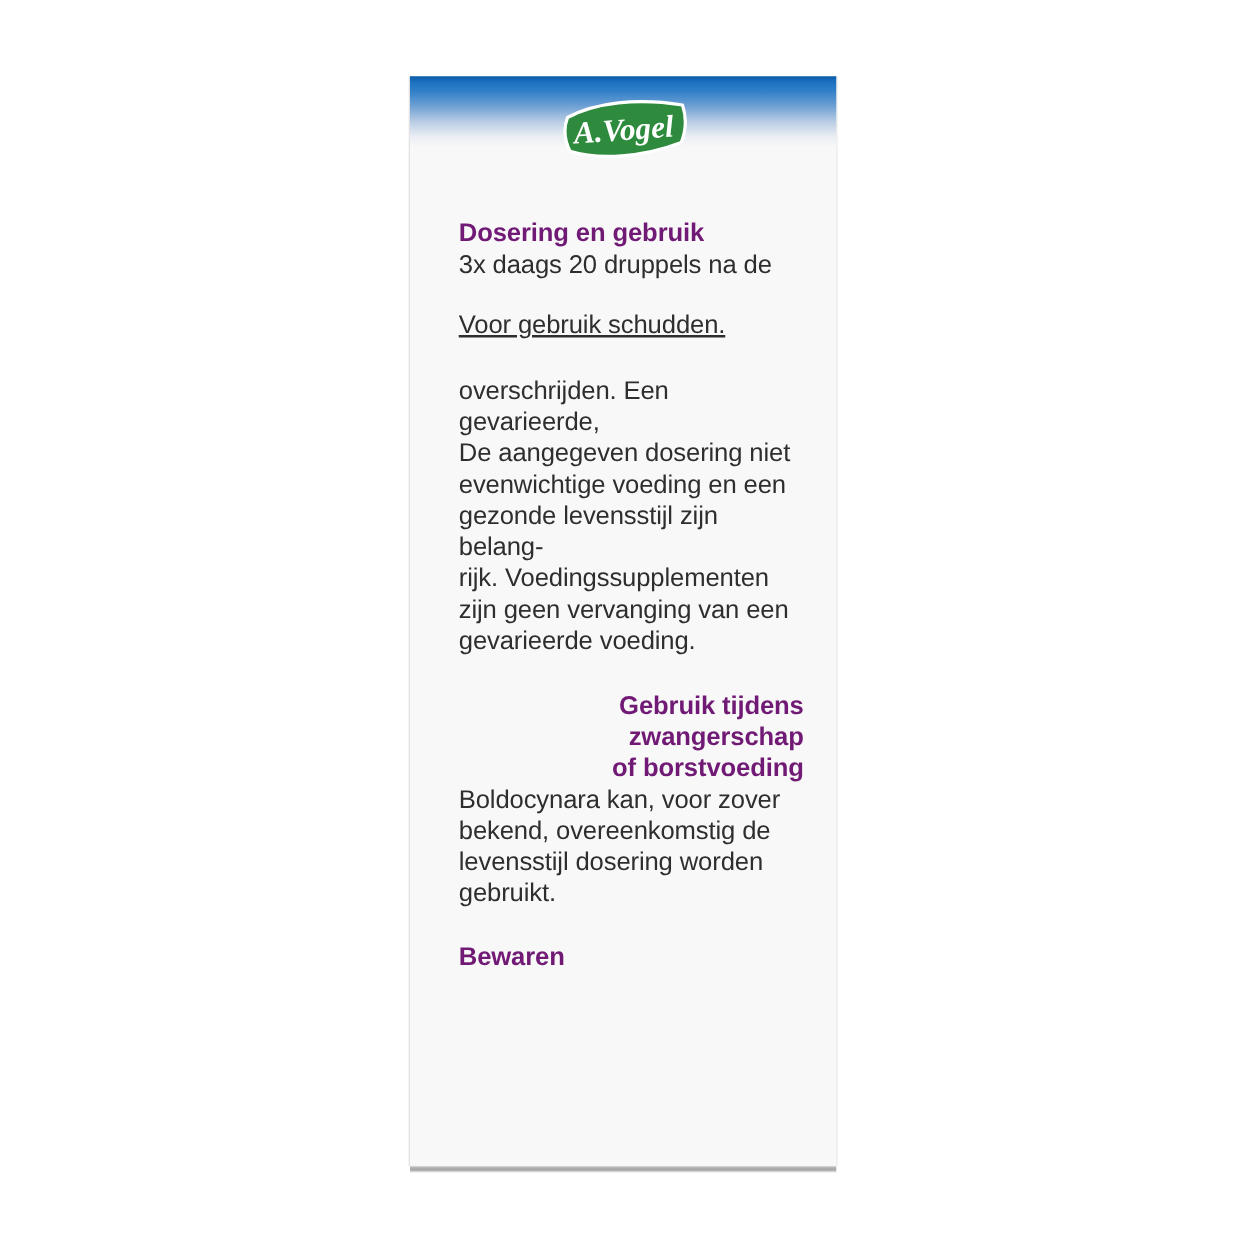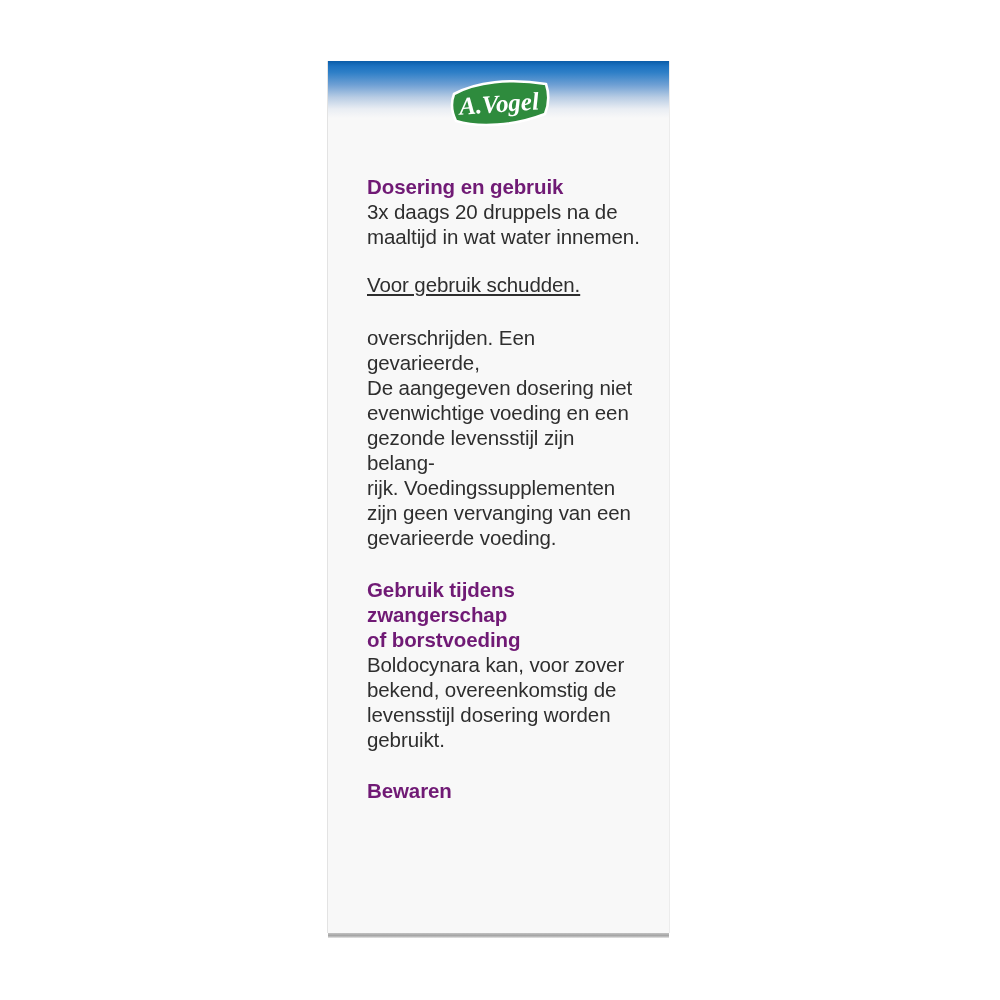--- a/index.html
+++ b/index.html
@@ -75,42 +75,41 @@
     letter-spacing: -0.1px;
   }
 
   .heading {
     color: #701a75;
     font-weight: 700;
   }
   .h-dosage   { margin-top: 56px; }
   .shake-note { margin-top: 23px; text-decoration: underline; }
   .advice     { margin-top: 28px; }
-  .h-pregnancy{ margin-top: 27px; }
+  .h-pregnancy{ margin-top: 27px; text-align: right; }
   .h-storage  { margin-top: 26px; }
 
   .it { }
 </style>
 </head>
 <body>
 
 <div class="box">
 
   <div class="band"></div>
 
   <svg class="logo" viewBox="0 0 106 50" aria-hidden="true">
     <path d="M8,17 C30,5 64,1 100,7 C103,16 103,27 99,37 C68,49 33,51 10,44 C5,34 5,25 8,17 Z" fill="#2e8b3d" stroke="#ffffff" stroke-width="2.6" stroke-linejoin="round"></path>
     <text x="53" y="35" text-anchor="middle" transform="rotate(-4 53 28)">A.Vogel</text>
   </svg>
 
   <div class="content">
 
     <div class="heading h-dosage">Dosering en gebruik</div>
     <div><span class="it">3x daags 20 druppels</span><span> na de</span></div>
-    <div>maaltijd in wat water innemen.</div>
 
     <div class="shake-note">Voor gebruik schudden.</div>
 
     <div class="advice">
       <div>overschrijden. Een gevarieerde,</div>
       <div>De aangegeven dosering niet</div>
       <div>evenwichtige voeding en een</div>
       <div>gezonde levensstijl zijn belang-</div>
       <div>rijk. Voedingssupplementen</div>
       <div>zijn geen vervanging van een</div>

